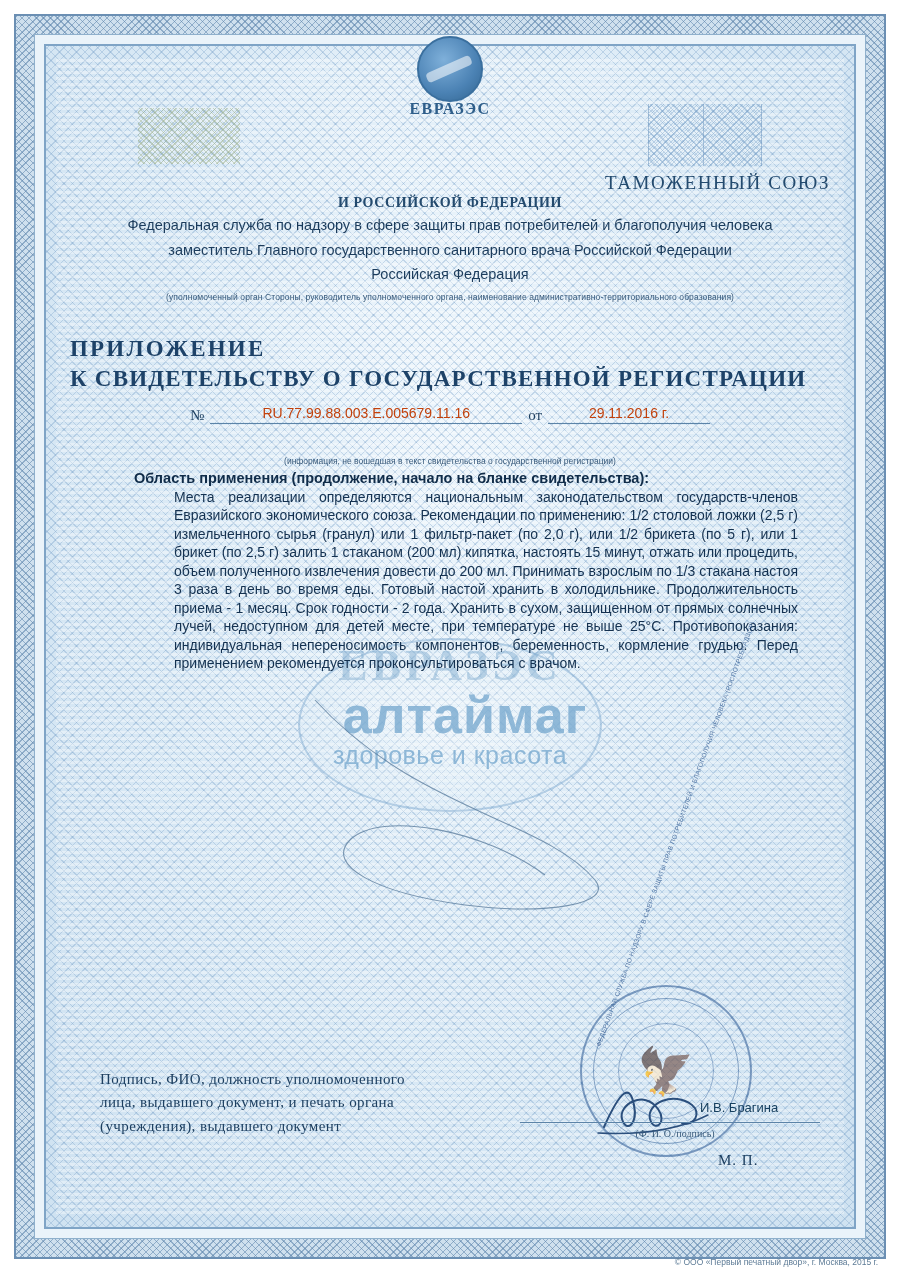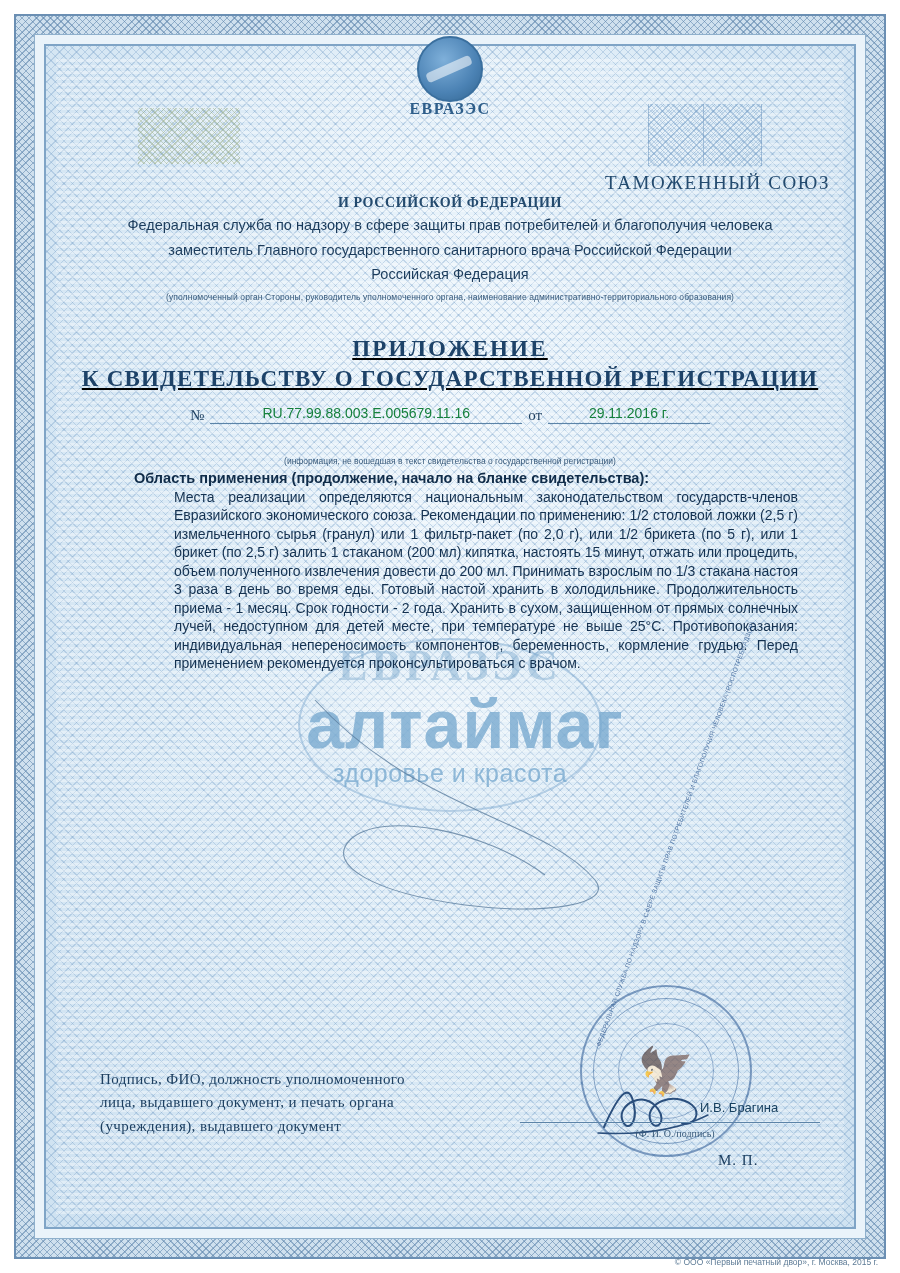--- a/index.html
+++ b/index.html
@@ -148,21 +148,21 @@
     position: relative;
     font-family: "Liberation Serif", serif;
     font-weight: bold;
     font-size: 44px;
     letter-spacing: 4px;
     color: rgba(110,160,200,.42);
   }
   .wm .wm-main {
     position: relative;
     margin-top: -6px;
-    font-size: 68px;
+    font-size: 52px;
     font-weight: bold;
     color: rgba(118,168,206,.78);
     letter-spacing: 1px;
     margin-left: 30px;
   }
   .wm .wm-sub {
     position: relative;
     margin-top: -4px;
     font-size: 25px;
     color: rgba(118,168,206,.78);
@@ -221,22 +221,21 @@
     font-size: 8.5px;
     color: #37597a;
     letter-spacing: .1px;
   }
 
   .title-block {
     position: absolute;
     left: 70px;
     width: 760px;
     top: 336px;
-    text-align: center;
-    text-decoration: underline;
+    text-align: left;
   }
   .title-block .l1 {
     font-family: "Liberation Serif", serif;
     font-weight: bold;
     font-size: 23px;
     letter-spacing: 2.2px;
     color: #1d4268;
   }
   .title-block .l2 {
     font-family: "Liberation Serif", serif;
@@ -255,21 +254,21 @@
     width: 520px;
     display: flex;
     align-items: flex-end;
     font-family: "Liberation Serif", serif;
     color: #1d3f60;
   }
   .numrow .lbl { font-size: 15px; padding-right: 6px; }
   .numrow .val {
     font-family: "Liberation Sans", sans-serif;
     font-size: 14px;
-    color: #15803d;
+    color: #c2410c;
     padding: 0 6px 2px 6px;
     text-align: center;
     border-bottom: 1px solid #5c84a8;
     flex: 1 1 auto;
   }
   .numrow .val.short { flex: 0 0 150px; }
   .numrow .ot { font-size: 15px; padding: 0 6px; }
 
   .numnote {
     position: absolute;

